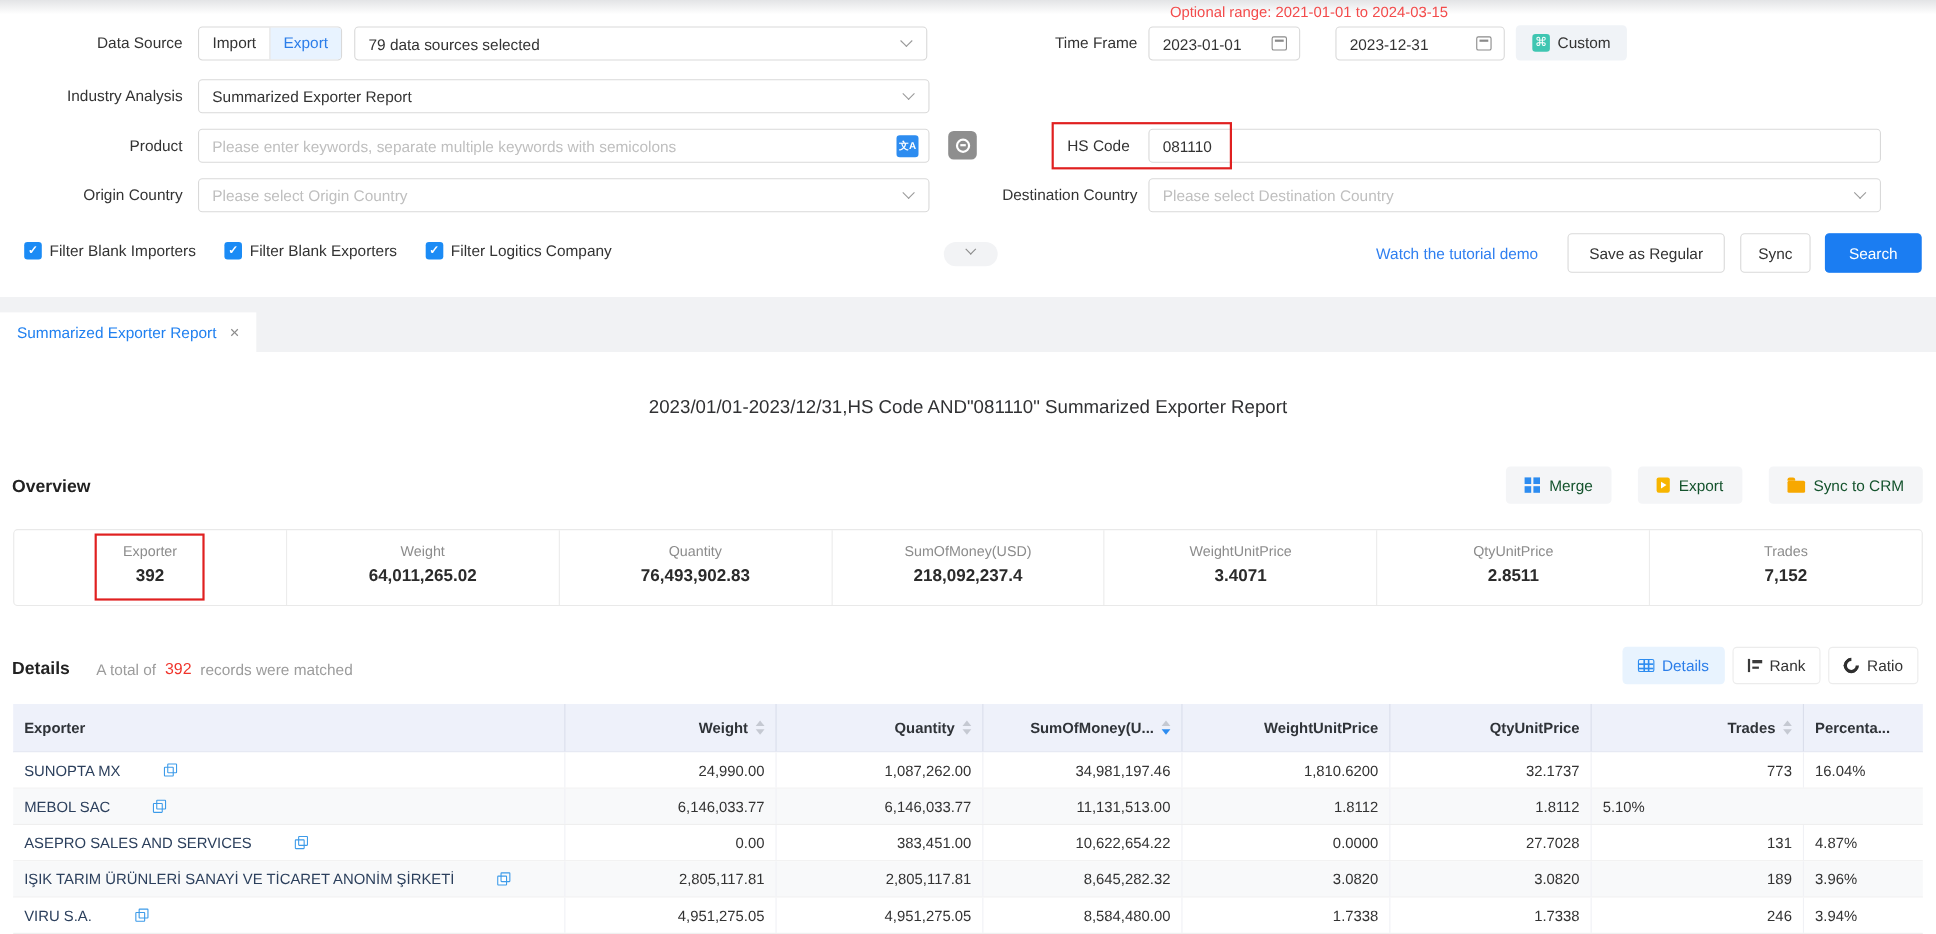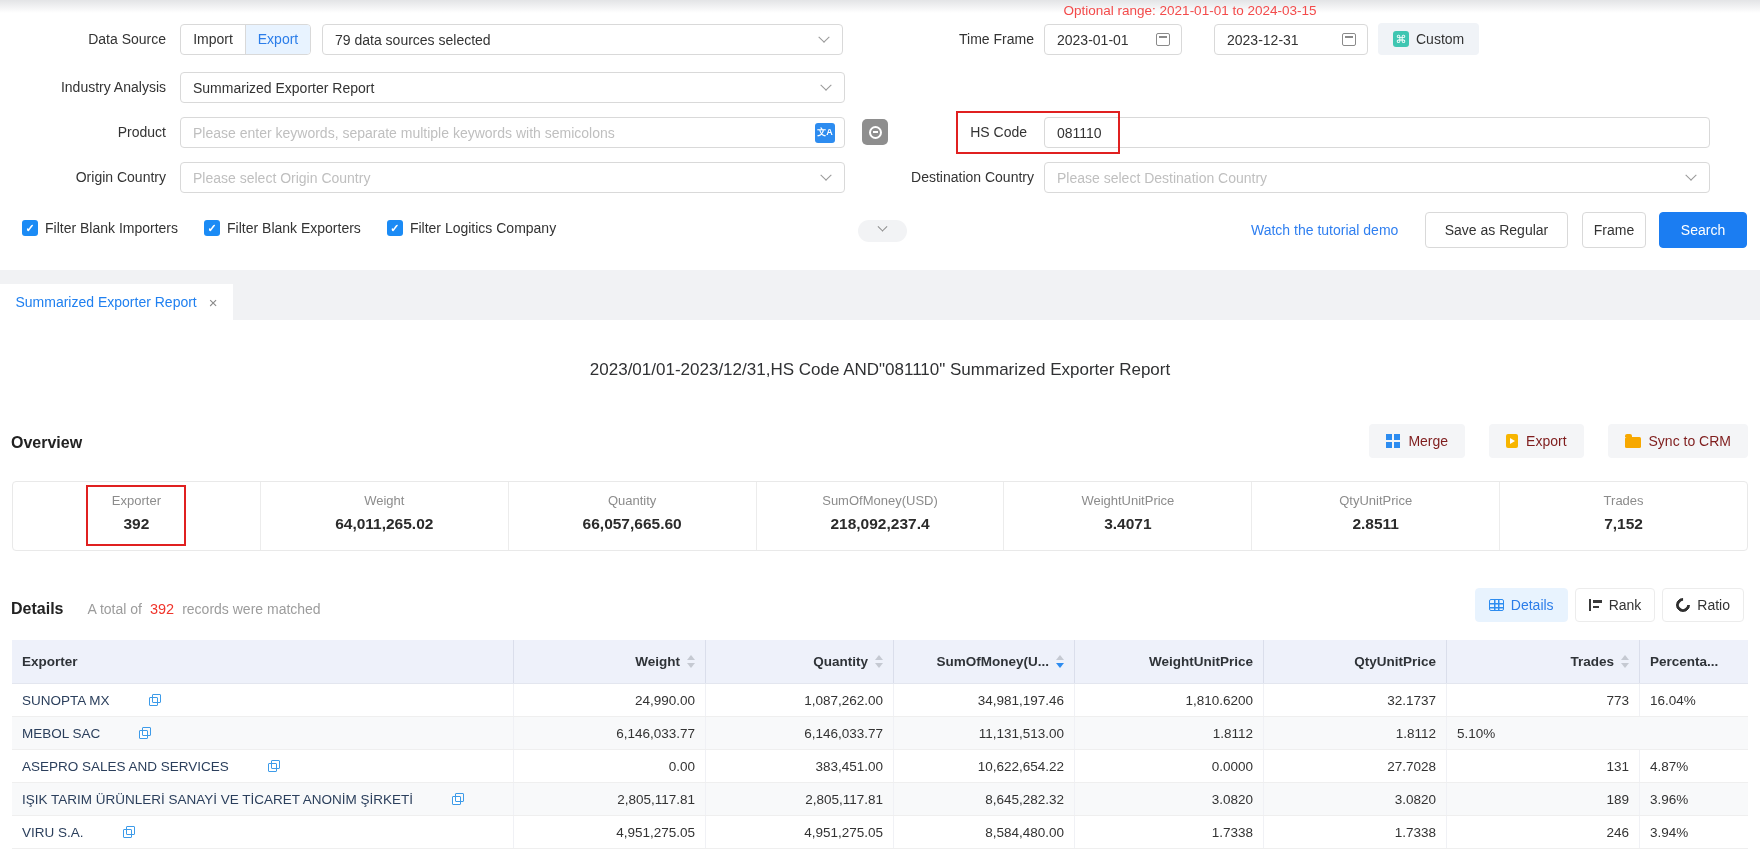--- a/index.html
+++ b/index.html
@@ -68,21 +68,21 @@
     display:flex; align-items:center; justify-content:center; gap:12px; cursor:pointer; }
   .tab .t { color:#2080f0; font-size:14px; }
   .tab .x { color:#8a8a8a; font-size:15px; line-height:1; cursor:pointer; }
 
   
   .report-title { position:absolute; left:0; top:360px; width:100%; text-align:center;
     font-size:17px; color:#303133; }
   .overview-h { position:absolute; left:11px; top:434px; font-size:16px; font-weight:bold; color:#222; }
   .toolbar { position:absolute; right:12px; top:424px; display:flex; gap:24px; }
   .tbtn { height:34px; background:#f4f5f7; border-radius:4px; display:flex; align-items:center;
-    gap:8px; padding:0 17px; font-size:14px; color:#7f1d1d; cursor:pointer; }
+    gap:8px; padding:0 17px; font-size:14px; color:#14532d; cursor:pointer; }
   .icon-merge { width:14px; height:14px; background:
     linear-gradient(#2d8cf0,#2d8cf0) left top/6px 6px no-repeat,
     linear-gradient(#2d8cf0,#2d8cf0) right top/6px 6px no-repeat,
     linear-gradient(#2d8cf0,#2d8cf0) left bottom/6px 6px no-repeat,
     linear-gradient(#2d8cf0,#2d8cf0) right bottom/6px 6px no-repeat; }
   .icon-export { width:12px; height:14px; background:#f7b500; border-radius:2px; position:relative; }
   .icon-export::after { content:""; position:absolute; left:4px; top:4px;
     border-left:5px solid #fff; border-top:3px solid transparent; border-bottom:3px solid transparent; }
   .icon-folder { width:16px; height:11px; background:#f7a800; border-radius:1.5px; position:relative; margin-top:3px; }
   .icon-folder::before { content:""; position:absolute; top:-3px; left:0; width:7px; height:3px;
@@ -218,21 +218,21 @@
       <label class="cb-item">
         <span class="cb">✓</span>
         <span>Filter Logitics Company</span>
       </label>
     </div>
   <div class="pill">
       <span class="chev"></span>
     </div>
   <div class="link">Watch the tutorial demo</div>
   <div class="btn" style="left:1425px; width:143px">Save as Regular</div>
-  <div class="btn" style="left:1582px; width:64px">Frame</div>
+  <div class="btn" style="left:1582px; width:64px">Sync</div>
   <div class="btn primary" style="left:1659px; width:88px">Search</div>
 </div>
 
 <div class="tab-band">
   <div class="tab">
     <span class="t">Summarized Exporter Report</span>
     <span class="x">×</span>
   </div>
 </div>
 
@@ -258,21 +258,21 @@
       <div class="lb">Exporter</div>
       <div class="vl">392</div>
       <div class="redbox"></div>
     </div>
     <div class="stat">
       <div class="lb">Weight</div>
       <div class="vl">64,011,265.02</div>
     </div>
     <div class="stat">
       <div class="lb">Quantity</div>
-      <div class="vl">66,057,665.60</div>
+      <div class="vl">76,493,902.83</div>
     </div>
     <div class="stat">
       <div class="lb">SumOfMoney(USD)</div>
       <div class="vl">218,092,237.4</div>
     </div>
     <div class="stat">
       <div class="lb">WeightUnitPrice</div>
       <div class="vl">3.4071</div>
     </div>
     <div class="stat">

